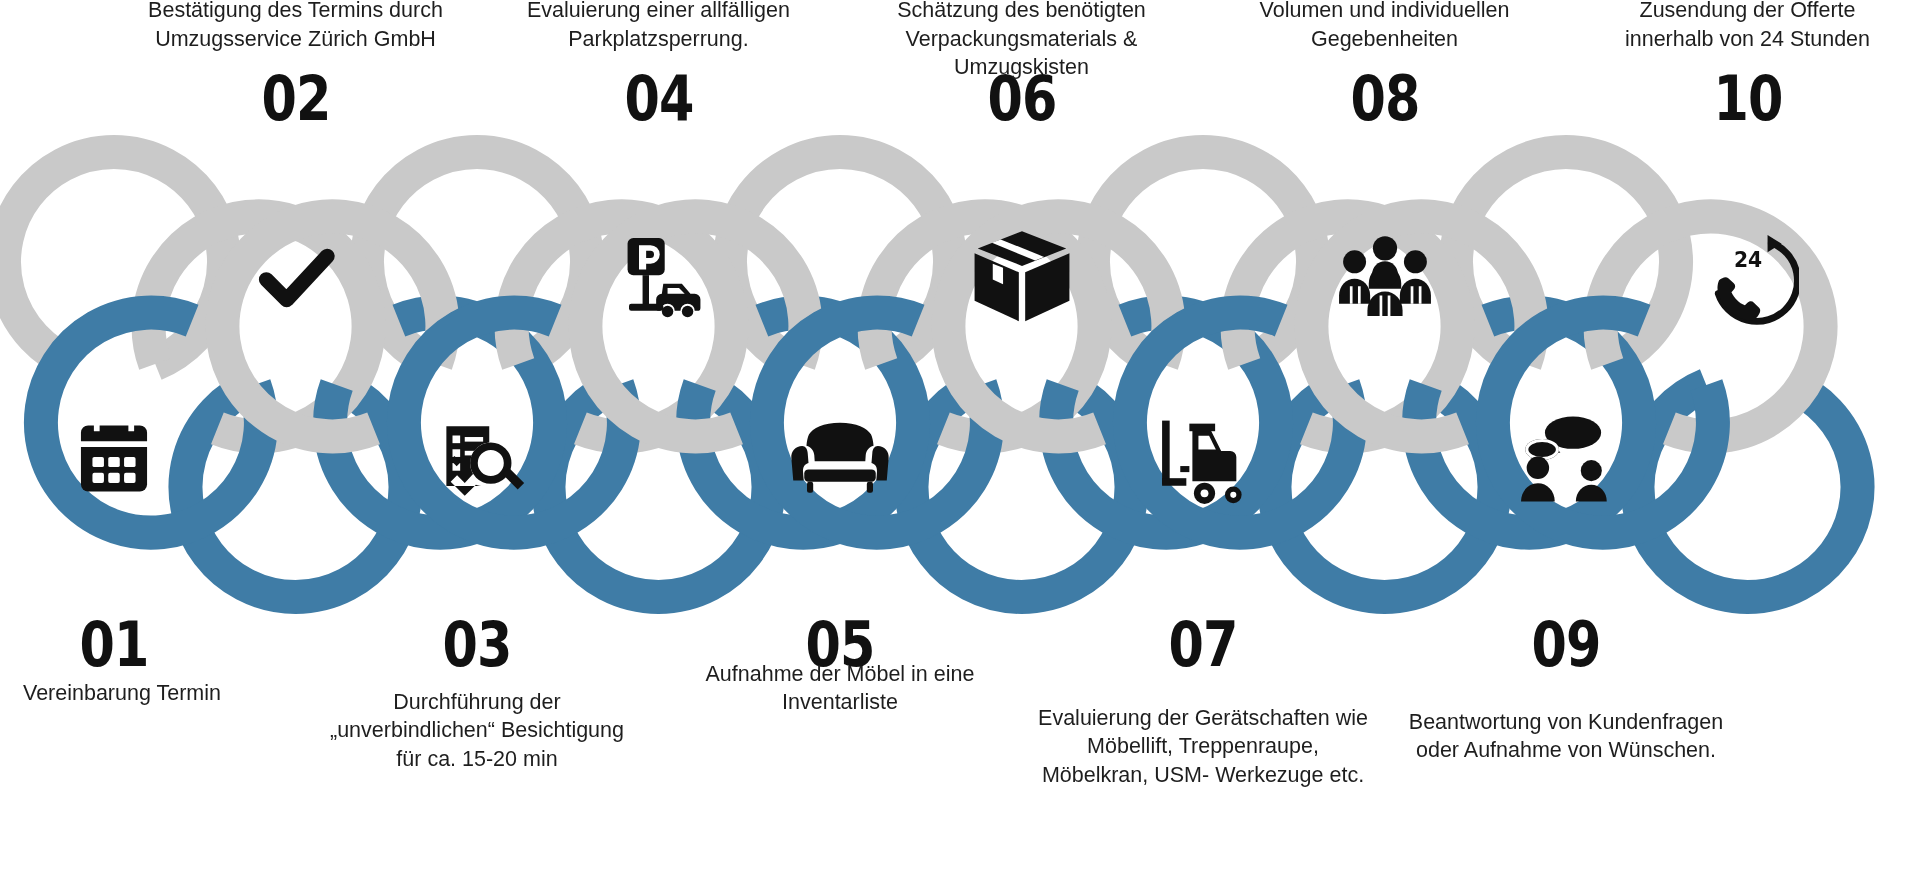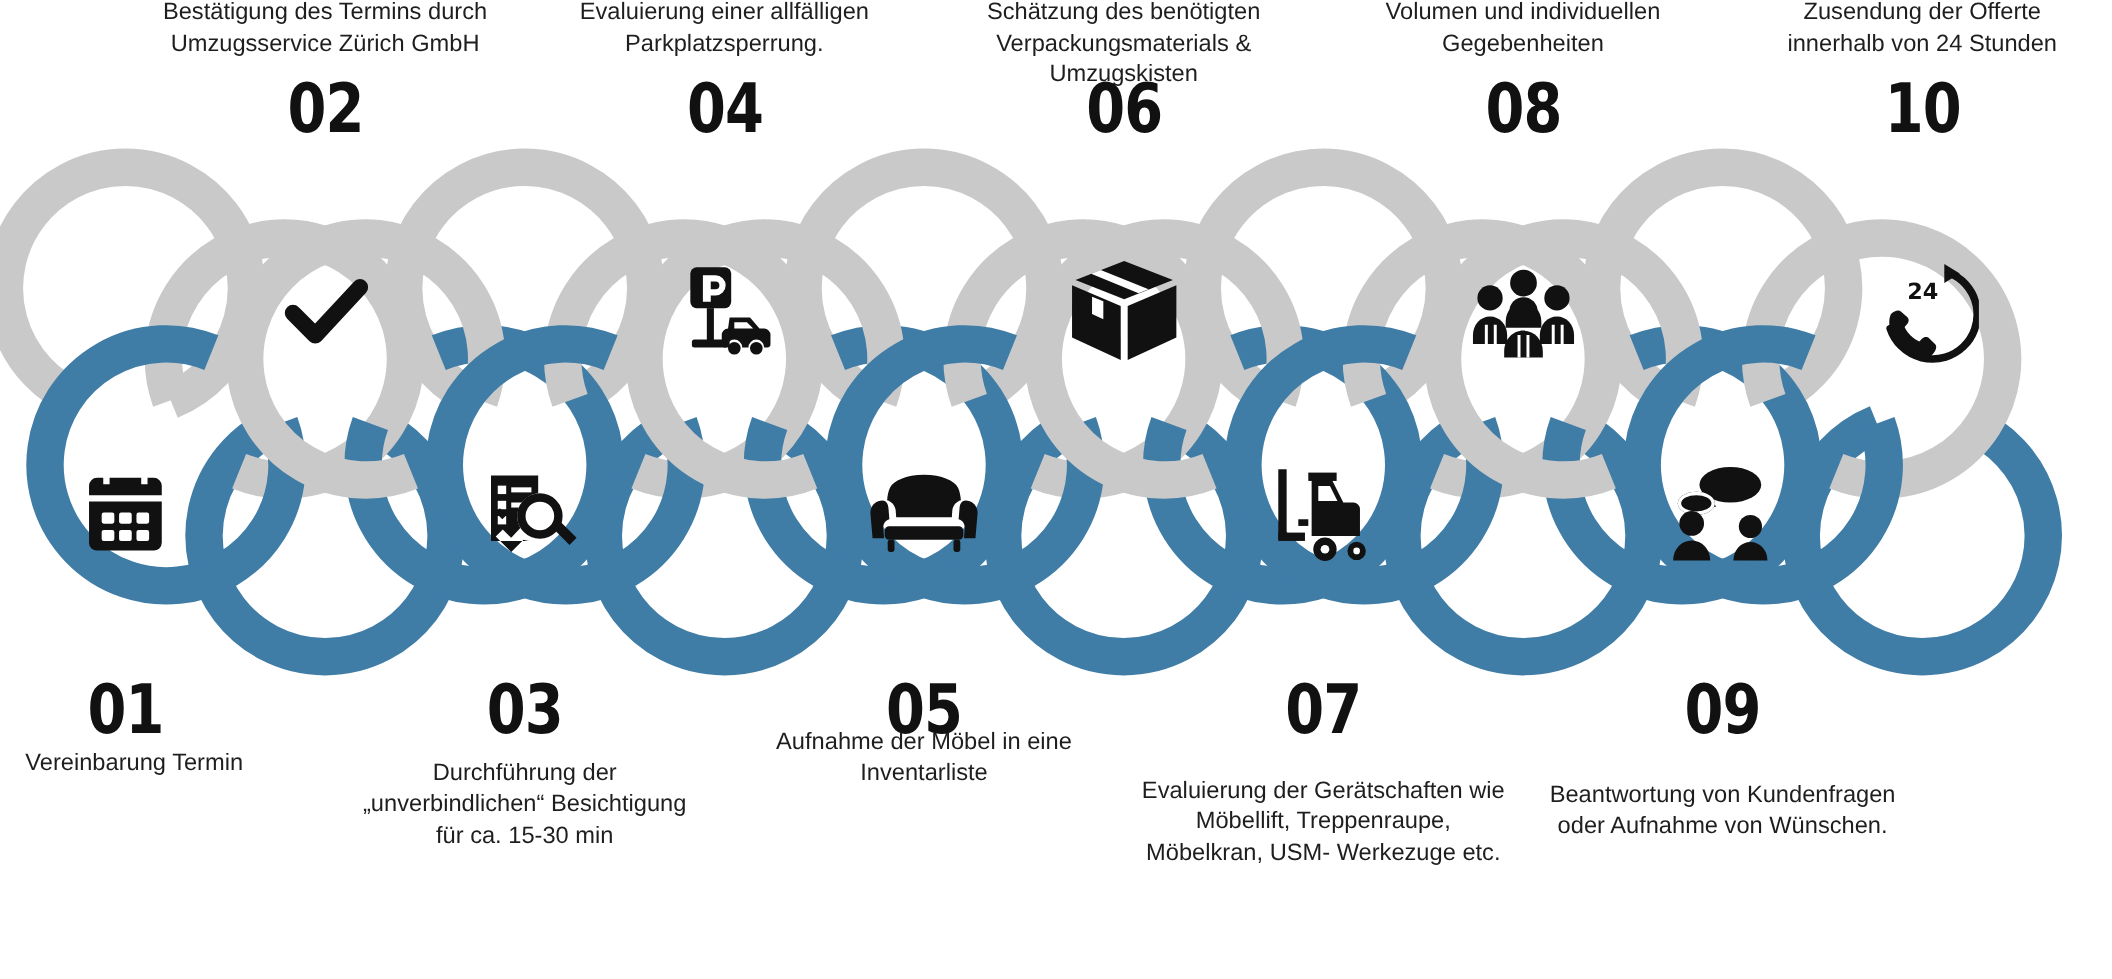--- a/index.html
+++ b/index.html
@@ -31,21 +31,21 @@
     position:absolute;
     font-size:21.5px;
     line-height:1.32;
     color:#1e1e1e;
     text-align:center;
     width:320px;
   }
   .icon-wrap{
     position:absolute;
     width:110px;height:110px;
-    display:flex;align-items:center;justify-content:center;
+    display:flex;justify-content:center;
   }
   .icon-wrap svg{display:block;}
 </style>
 </head>
 <body>
 
 <div id="stage">
 
   <svg id="chainSvg" viewBox="0 0 1920 890">
     <g id="rings">
@@ -113,21 +113,21 @@
             <rect x="16" y="25" width="5" height="5"></rect>
             <rect x="24" y="26" width="12" height="3"></rect>
             <rect x="16" y="34" width="5" height="5"></rect>
           </g>
       <path fill="#111" d="M17.3 29.4l-2.6 2.6 4 4 2.6-2.6z"></path>
       <circle cx="41" cy="34" r="11" fill="none" stroke="#111" stroke-width="5"></circle>
       <path fill="#111" d="M48.6 41.2l4.2-4.2 10 10-4.2 4.2z"></path>
   </svg>
       </div>
       <div class="num" style="left: 367px; top: 614px;">03</div>
-      <div class="cap" style="width: 320px; left: 317px; top: 688px;">Durchführung der „unverbindlichen“ Besichtigung für ca. 15-30 min</div>
+      <div class="cap" style="width: 320px; left: 317px; top: 688px;">Durchführung der „unverbindlichen“ Besichtigung für ca. 15-20 min</div>
       <div class="icon-wrap" style="left: 603.5px; top: 228px;">
         <svg width="100" height="100" viewBox="0 0 70 64">
       <rect x="13" y="4" width="26" height="26" rx="4" fill="#111"></rect>
       <path fill="#fff" d="M21 9h8a6.5 6.5 0 0 1 0 13h-3v4h-5zm5 4v5h3a2.5 2.5 0 0 0 0-5z"></path>
       <rect x="23.5" y="30" width="4.5" height="22" fill="#111"></rect>
       <rect x="14" y="50" width="24" height="5" rx="1.6" fill="#111"></rect>
       <path fill="#111" d="M38 36h13l6 7h3a4 4 0 0 1 4 4v6a2 2 0 0 1-2 2h-2a5 5 0 0 0-10 0h-4a5 5 0 0 0-10 0h-1a2 2 0 0 1-2-2v-6a4 4 0 0 1 4-4z"></path>
       <path fill="#fff" d="M41 39h8l4 4h-12z"></path>
       <circle cx="41" cy="55.5" r="4" fill="#111"></circle>
           <circle cx="55" cy="55.5" r="4" fill="#111"></circle>

